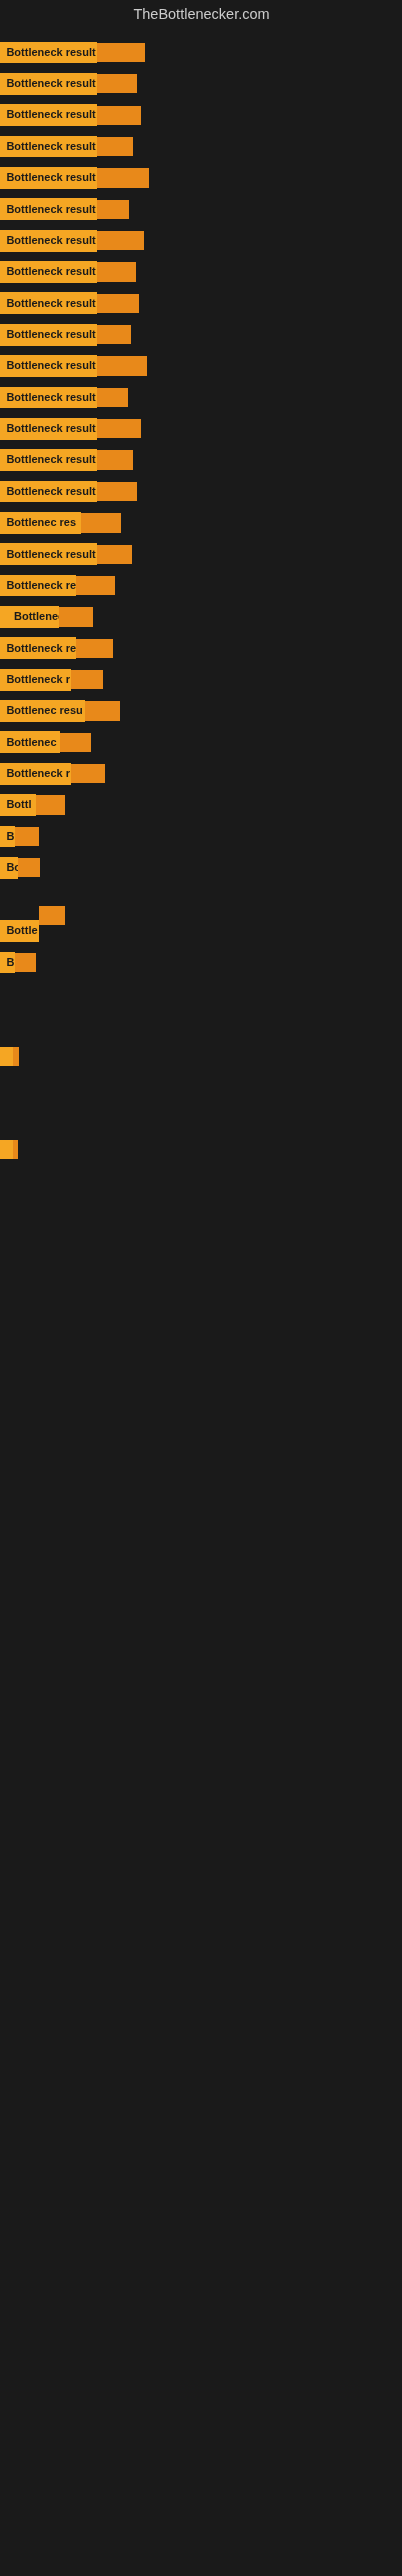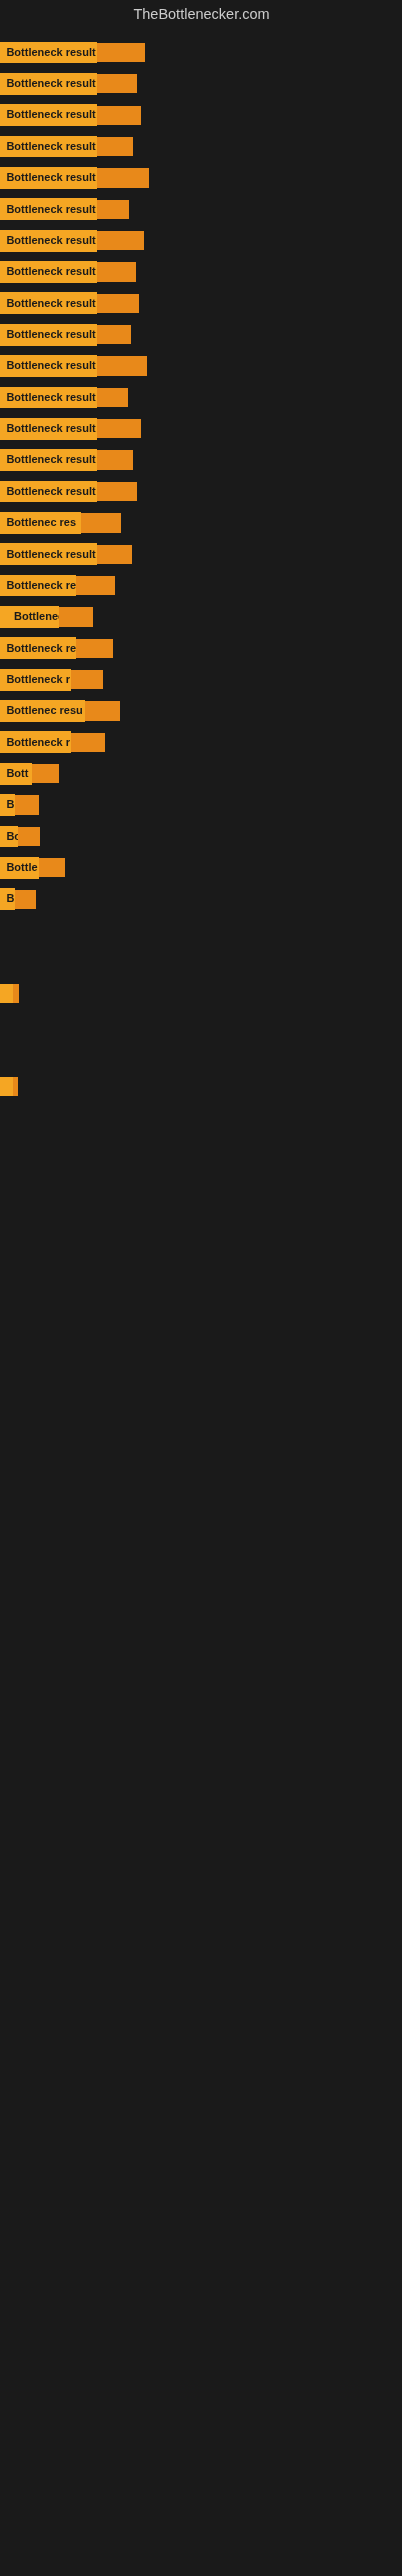--- a/index.html
+++ b/index.html
@@ -136,37 +136,41 @@
     </div>
     <div class="bar-row">
       <span class="bar-label-box" style="width: 71px;">Bottleneck r</span>
       <span class="bar-extension" style="width: 32px;"></span>
     </div>
     <div class="bar-row">
       <span class="bar-label-box" style="width: 85px;">Bottlenec resu</span>
       <span class="bar-extension" style="width: 35px;"></span>
     </div>
     <div class="bar-row">
+      <span class="bar-label-box" style="width: 60px;">Bottlenec</span>
+      <span class="bar-extension" style="width: 31px;"></span>
+    </div>
+    <div class="bar-row">
       <span class="bar-label-box" style="width: 71px;">Bottleneck r</span>
       <span class="bar-extension" style="width: 34px;"></span>
     </div>
     <div class="bar-row">
-      <span class="bar-label-box" style="width: 32px;">Bott</span>
-      <span class="bar-extension" style="width: 27px;"></span>
+      <span class="bar-label-box" style="width: 36px;">Bottl</span>
+      <span class="bar-extension" style="width: 29px;"></span>
     </div>
     <div class="bar-row">
       <span class="bar-label-box" style="width: 14.5px;">B</span>
       <span class="bar-extension" style="width: 24px;"></span>
     </div>
     <div class="bar-row">
       <span class="bar-label-box" style="width: 17.7px;">Bo</span>
       <span class="bar-extension" style="width: 22.5px;"></span>
     </div>
     <div class="bar-row">
-      <span class="bar-label-box" style="width: 39px;">Bottle</span>
+      <span class="bar-label-box" style="width: 39px; margin-top: 32px;">Bottle</span>
       <span class="bar-extension" style="width: 26px;"></span>
     </div>
     <div class="bar-row">
       <span class="bar-label-box" style="width: 14.5px;">B</span>
       <span class="bar-extension" style="width: 21px;"></span>
     </div>
     <div class="bar-row" style="height: 32px;"></div>
     <div class="bar-row" style="height: 32px;"></div>
     <div class="bar-row">
       <span class="bar-label-box" style="width: 0px;"></span>

